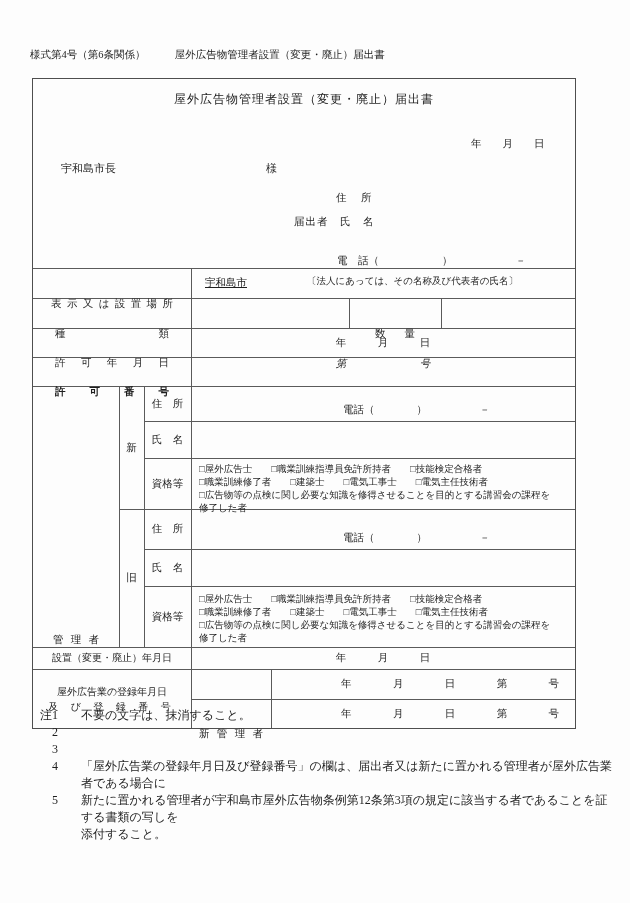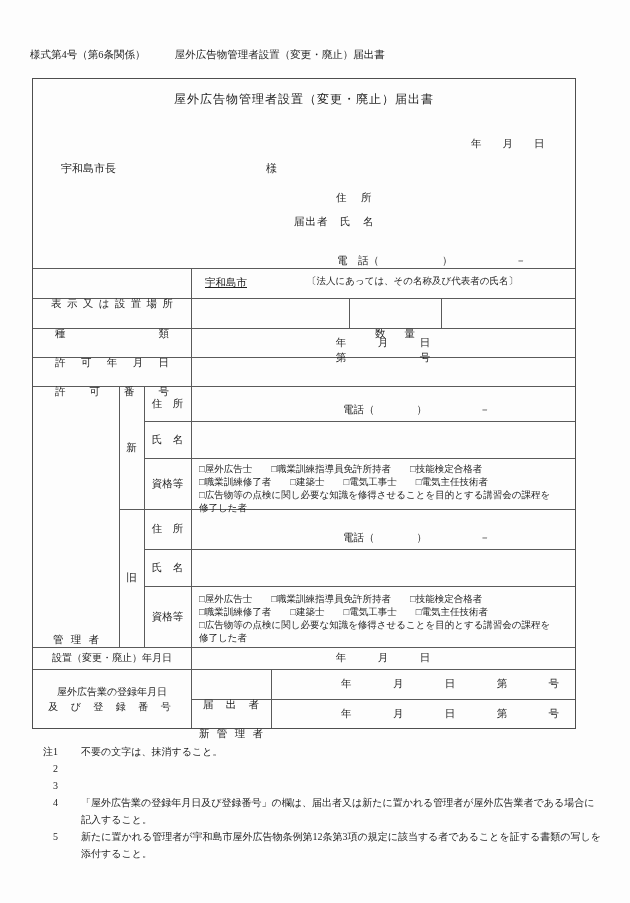--- a/index.html
+++ b/index.html
@@ -16,21 +16,21 @@
   .ctr{justify-content:center;text-align:center;}
   .jus-in{width:100%;text-align:justify;text-align-last:justify;margin-top:41px;}
   .box{
     position:absolute;left:32px;top:78px;width:542px;height:649px;
     border:1px solid #4e4e4e;box-sizing:content-box;
   }
   .title{position:absolute;left:0;top:12px;width:542px;text-align:center;
     font-size:12px;letter-spacing:1px;}
   .small{font-size:9.5px;}
   .qual{font-size:9.5px;line-height:13px;}
-  .notes{position:absolute;left:30px;top:743px;width:584px;font-size:10px;line-height:17px;}
+  .notes{position:absolute;left:30px;top:707px;width:584px;font-size:12px;line-height:17px;}
   .note-row{display:flex;}
   .note-num{width:28px;text-align:right;flex:0 0 28px;}
   .note-text{margin-left:23px;}
 </style>
 </head>
 <body>
 
 <div class="abs" style="left:30px;top:48px;white-space:nowrap;">
   <span>様式第4号（第6条関係）</span>
   <span style="display:inline-block;width:24px;"></span>
@@ -83,24 +83,24 @@
   </div>
   <div class="cell" style="left:408px;top:219px;width:134px;height:30px;"></div>
 
   <div class="cell" style="left:0;top:249px;width:158px;height:29px;padding:0 22px;">
     <span class="jus-in">許 可 年 月 日</span>
   </div>
   <div class="cell ctr" style="left:158px;top:249px;width:384px;height:29px;">
     <span>年　　　月　　　日</span>
   </div>
 
-  <div class="cell" style="left:0;top:278px;width:158px;height:29px;padding:0 22px;">
+  <div class="cell" style="left:0;top:278px;width:158px;height:29px;padding:0 22px;font-weight:bold;">
     <span class="jus-in">許 可 番 号</span>
   </div>
-  <div class="cell ctr" style="left:158px;top:264px;width:384px;height:29px;">
+  <div class="cell ctr" style="left:158px;top:270px;width:384px;height:29px;font-style:italic;">
     <span>第　　　　　　　号</span>
   </div>
 
   <div class="cell" style="left:0;top:307px;width:86px;height:261px;padding:0 20px;align-items:flex-end;">
     <span class="jus-in">管 理 者</span>
   </div>
   <div class="cell ctr" style="left:86px;top:307px;width:25px;height:123px;">
     <span>新</span>
   </div>
   <div class="cell ctr" style="left:86px;top:430px;width:25px;height:138px;">
@@ -144,23 +144,20 @@
   <div class="cell ctr" style="left:0;top:568px;width:158px;height:22px;font-size:10px;">
     <span>設置（変更・廃止）年月日</span>
   </div>
   <div class="cell ctr" style="left:158px;top:568px;width:384px;height:22px;">
     <span>年　　　月　　　日</span>
   </div>
 
   <div class="cell ctr" style="left:0;top:590px;width:158px;height:59px;flex-direction:column;font-size:10px;line-height:15px;">
     <div>屋外広告業の登録年月日</div>
     <div style="letter-spacing:5px;">及 び 登 録 番 号</div>
-  </div>
-  <div class="cell" style="left:158px;top:590px;width:80px;height:30px;padding:0 12px;">
-    <span class="jus-in">届 出 者</span>
   </div>
   <div class="cell" style="left:238px;top:590px;width:304px;height:30px;justify-content:space-between;padding:0 16px 0 70px;">
     <span>年</span>
     <span>月</span>
     <span>日</span>
     <span>第</span>
     <span>号</span>
   </div>
   <div class="cell" style="left:158px;top:620px;width:80px;height:29px;padding:0 8px;">
     <span class="jus-in">新 管 理 者</span>
@@ -182,21 +179,20 @@
   <div class="note-row">
     <div class="note-num">2</div>
   </div>
   <div class="note-row">
     <div class="note-num">3</div>
   </div>
   <div class="note-row">
     <div class="note-num">4</div>
     <div class="note-text">
       <div>「屋外広告業の登録年月日及び登録番号」の欄は、届出者又は新たに置かれる管理者が屋外広告業者である場合に</div>
-      <div>記入すること。</div>
     </div>
   </div>
   <div class="note-row">
     <div class="note-num">5</div>
     <div class="note-text">
       <div>新たに置かれる管理者が宇和島市屋外広告物条例第12条第3項の規定に該当する者であることを証する書類の写しを</div>
       <div>添付すること。</div>
     </div>
   </div>
 </div>

